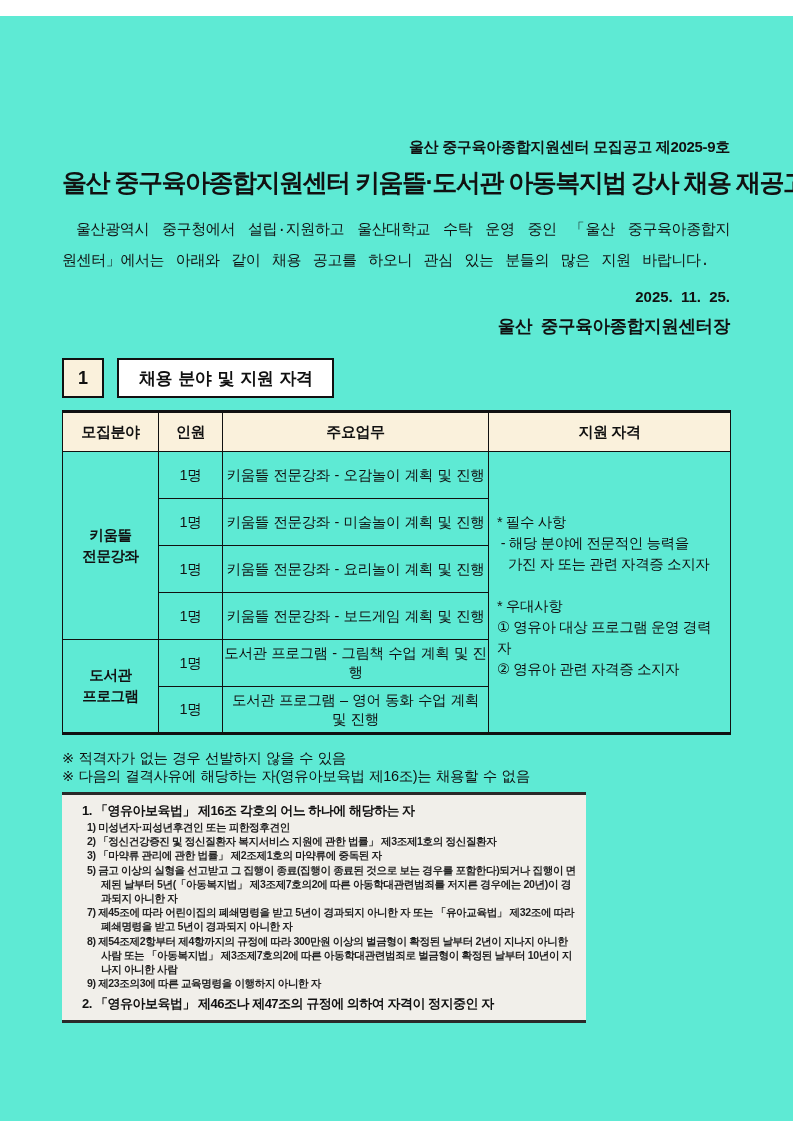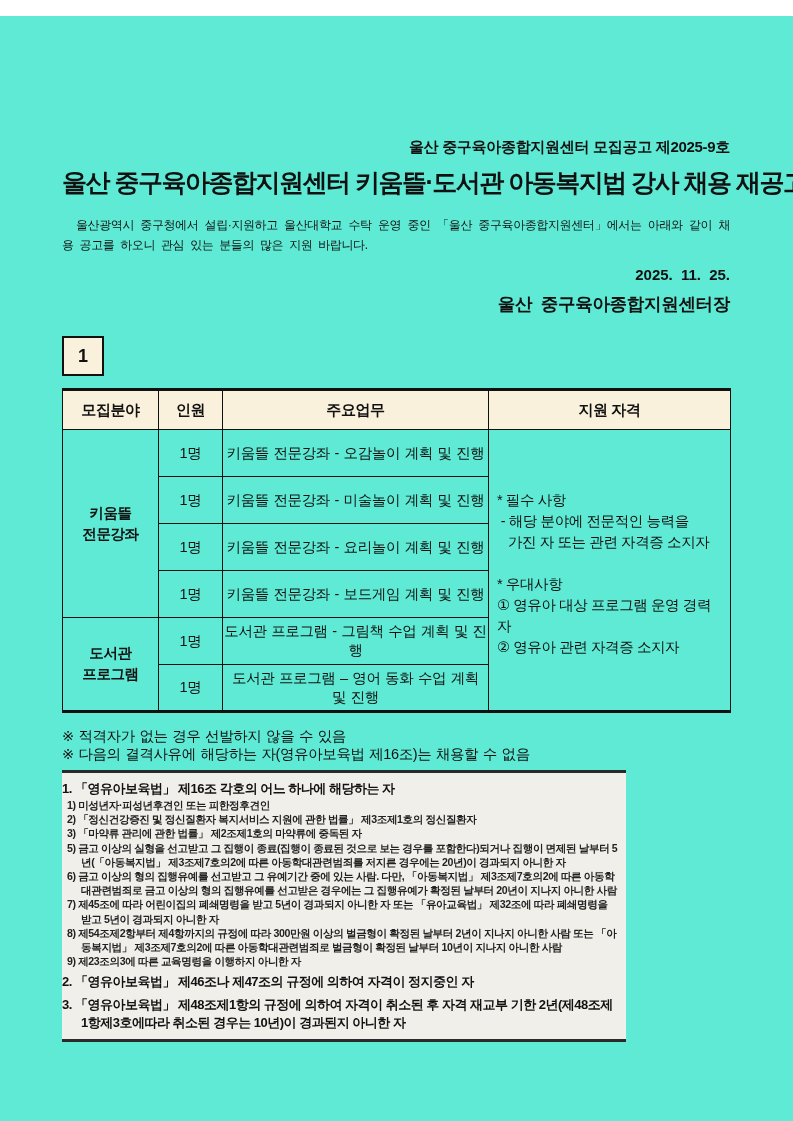--- a/index.html
+++ b/index.html
@@ -26,26 +26,27 @@
   }
   .main-title {
     margin-top: 9px;
     font-size: 25px; font-weight: bold;
     letter-spacing: -1.5px;
     text-align: center;
     white-space: nowrap;
   }
   .intro {
     margin-top: 16px;
-    font-size: 12px; font-weight: 500;
-    line-height: 20px;
+    font-size: 15px; font-weight: 500;
+    line-height: 31px;
     text-align: justify;
     word-spacing: 3px;
     letter-spacing: -0.4px;
     text-indent: 14px;
+    font-family: Liberation Mono, monospace;
   }
   .doc-date {
     margin-top: 11px;
     text-align: right;
     font-size: 15px; font-weight: bold;
     word-spacing: 4px;
   }
   .signer {
     margin-top: 9px;
     text-align: right;
@@ -113,26 +114,26 @@
   }
   .notes { margin-top: 15px; }
   .note-line {
     font-size: 14.5px; font-weight: 500;
     line-height: 17.5px;
     letter-spacing: -0.4px;
     word-spacing: 1px;
   }
   .legal-box {
     margin-top: 7px;
-    width: 564px;
+    width: 524px;
     box-sizing: border-box;
     background: #f1efea;
     border-top: 3px solid #2a2a2a;
     border-bottom: 3px solid #2a2a2a;
-    padding: 7px 8px 7px 0;
+    padding: 7px 8px 7px 20px;
   }
   .legal-h {
     font-size: 13px; font-weight: bold;
     line-height: 18px;
     letter-spacing: -0.5px;
     padding-left: 19px; text-indent: -19px;
   }
   .legal-h + .legal-h, .legal-sublist + .legal-h { margin-top: 5px; }
   .legal-sub {
     font-size: 10.6px; font-weight: bold;
@@ -154,20 +155,21 @@
   <div class="main-title">울산 중구육아종합지원센터 키움뜰·도서관 아동복지법 강사 채용 재공고</div>
 
   <div class="intro">울산광역시 중구청에서 설립·지원하고 울산대학교 수탁 운영 중인 「울산 중구육아종합지원센터」에서는 아래와 같이 채용 공고를 하오니 관심 있는 분들의 많은 지원 바랍니다.</div>
 
   <div class="doc-date">2025. 11. 25.</div>
 
   <div class="signer">울산 중구육아종합지원센터장</div>
 
   <div class="section-head">
     <div class="section-num">1</div>
+    <div class="section-title">채용 분야 및 지원 자격</div>
   </div>
 
   <table class="recruit">
     <colgroup>
       <col style="width:96px">
         <col style="width:64px">
         <col style="width:266px">
         <col style="width:242px">
     </colgroup>
     <thead>
@@ -222,22 +224,20 @@
     <div class="note-line">※ 다음의 결격사유에 해당하는 자(영유아보육법 제16조)는 채용할 수 없음</div>
   </div>
 
   <div class="legal-box">
     <div class="legal-h">1. 「영유아보육법」 제16조 각호의 어느 하나에 해당하는 자</div>
     <div class="legal-sublist">
       <div class="legal-sub">1) 미성년자·피성년후견인 또는 피한정후견인</div>
       <div class="legal-sub">2) 「정신건강증진 및 정신질환자 복지서비스 지원에 관한 법률」 제3조제1호의 정신질환자</div>
       <div class="legal-sub">3) 「마약류 관리에 관한 법률」 제2조제1호의 마약류에 중독된 자</div>
       <div class="legal-sub">5) 금고 이상의 실형을 선고받고 그 집행이 종료(집행이 종료된 것으로 보는 경우를 포함한다)되거나 집행이 면제된 날부터 5년(「아동복지법」 제3조제7호의2에 따른 아동학대관련범죄를 저지른 경우에는 20년)이 경과되지 아니한 자</div>
-      <div class="legal-sub">6) 금고 이상의 형의 집행유예를 선고받고 그 유예기간 중에 있는 사람. 다만, 「아동복지법」 제3조제7호의2에 따른 아동학대관련범죄로 금고 이상의 형의 집행유예를 선고받은 경우에는 그 집행유예가 확정된 날부터 20년이 지나지 아니한 사람</div>
       <div class="legal-sub">7) 제45조에 따라 어린이집의 폐쇄명령을 받고 5년이 경과되지 아니한 자 또는 「유아교육법」 제32조에 따라 폐쇄명령을 받고 5년이 경과되지 아니한 자</div>
       <div class="legal-sub">8) 제54조제2항부터 제4항까지의 규정에 따라 300만원 이상의 벌금형이 확정된 날부터 2년이 지나지 아니한 사람 또는 「아동복지법」 제3조제7호의2에 따른 아동학대관련범죄로 벌금형이 확정된 날부터 10년이 지나지 아니한 사람</div>
       <div class="legal-sub">9) 제23조의3에 따른 교육명령을 이행하지 아니한 자</div>
     </div>
     <div class="legal-h">2. 「영유아보육법」 제46조나 제47조의 규정에 의하여 자격이 정지중인 자</div>
-    <div class="legal-h">3. 「영유아보육법」 제48조제1항의 규정에 의하여 자격이 취소된 후 자격 재교부 기한 2년(제48조제1항제3호에따라 취소된 경우는 10년)이 경과된지 아니한 자</div>
   </div>
 
 </div>
 
 </body></html>

